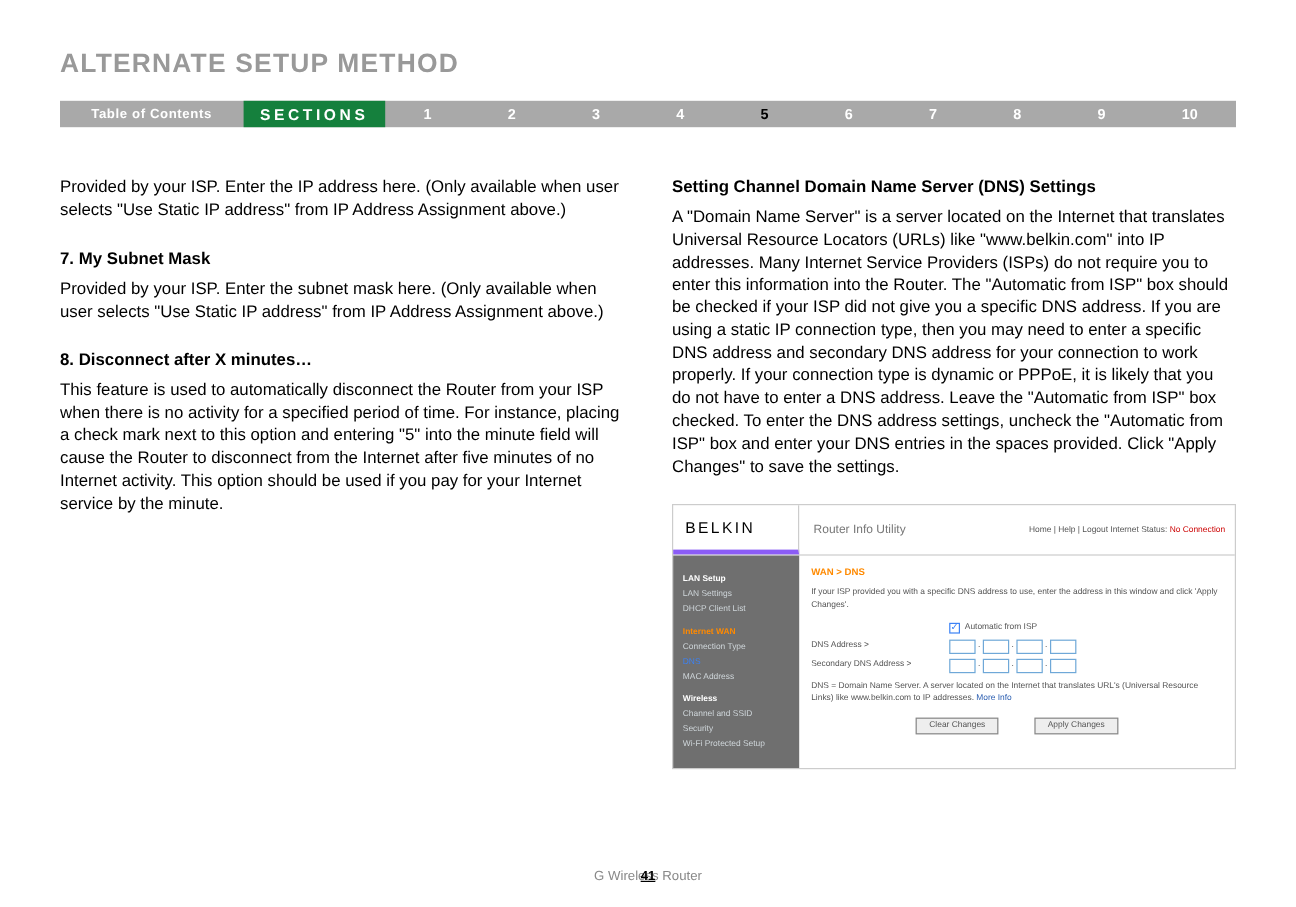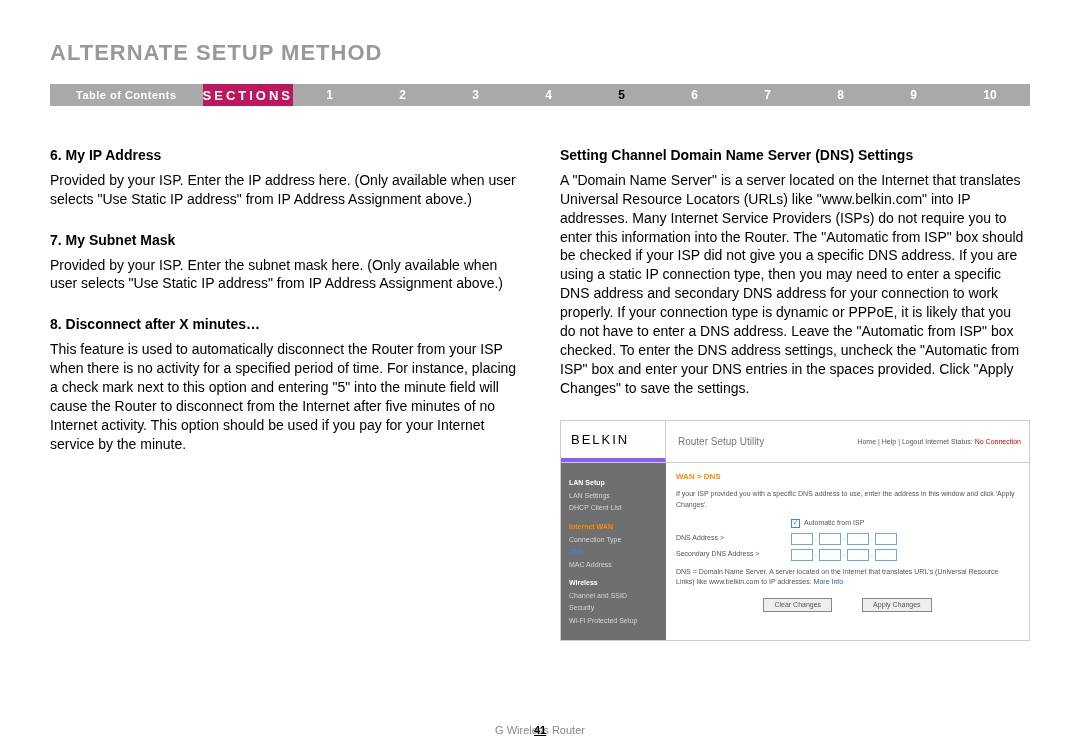--- a/index.html
+++ b/index.html
@@ -29,22 +29,22 @@
     align-items: center;
     height: 22px;
     margin-bottom: 40px;
   }
   .navbar .toc {
     padding: 0 26px;
     font-weight: bold;
     letter-spacing: 0.5px;
   }
   .navbar .sections-label {
-    background: #be185d;
-    padding: 0 0;
+    background: #15803d;
+    padding: 0 14px;
     font-weight: bold;
     font-size: 13px;
     letter-spacing: 3px;
     height: 100%;
     display: flex;
     align-items: center;
   }
   .navbar .nums {
     flex: 1;
     display: flex;
@@ -158,36 +158,35 @@
       <span>6</span>
       <span>7</span>
       <span>8</span>
       <span>9</span>
       <span>10</span>
     </div>
   </div>
 
   <div class="columns">
     <div class="col">
-      <h3>6.   My IP Address</h3>
       <p>Provided by your ISP. Enter the IP address here. (Only available when user selects "Use Static IP address" from IP Address Assignment above.)</p>
       <h3>7.   My Subnet Mask</h3>
       <p>Provided by your ISP. Enter the subnet mask here. (Only available when user selects "Use Static IP address" from IP Address Assignment above.)</p>
       <h3>8.   Disconnect after X minutes…</h3>
       <p>This feature is used to automatically disconnect the Router from your ISP when there is no activity for a specified period of time. For instance, placing a check mark next to this option and entering "5" into the minute field will cause the Router to disconnect from the Internet after five minutes of no Internet activity. This option should be used if you pay for your Internet service by the minute.</p>
     </div>
 
     <div class="col">
       <h3>Setting Channel Domain Name Server (DNS) Settings</h3>
       <p>A "Domain Name Server" is a server located on the Internet that translates Universal Resource Locators (URLs) like "www.belkin.com" into IP addresses. Many Internet Service Providers (ISPs) do not require you to enter this information into the Router. The "Automatic from ISP" box should be checked if your ISP did not give you a specific DNS address. If you are using a static IP connection type, then you may need to enter a specific DNS address and secondary DNS address for your connection to work properly. If your connection type is dynamic or PPPoE, it is likely that you do not have to enter a DNS address. Leave the "Automatic from ISP" box checked. To enter the DNS address settings, uncheck the "Automatic from ISP" box and enter your DNS entries in the spaces provided. Click "Apply Changes" to save the settings.</p>
 
       <div class="utility">
         <div class="utility-header">
           <div class="utility-logo">BELKIN</div>
-          <div class="utility-title-cell">Router Setup Utility</div>
+          <div class="utility-title-cell">Router Info Utility</div>
           <div class="utility-links">
             <span>Home | Help | Logout   Internet Status: </span><span class="noconn">No Connection</span>
           </div>
         </div>
         <div class="utility-body">
           <div class="sidebar">
             <div class="group-title">LAN Setup</div>
             <div class="item">LAN Settings</div>
             <div class="item">DHCP Client List</div>
             <div class="group-title active-g">Internet WAN</div>

